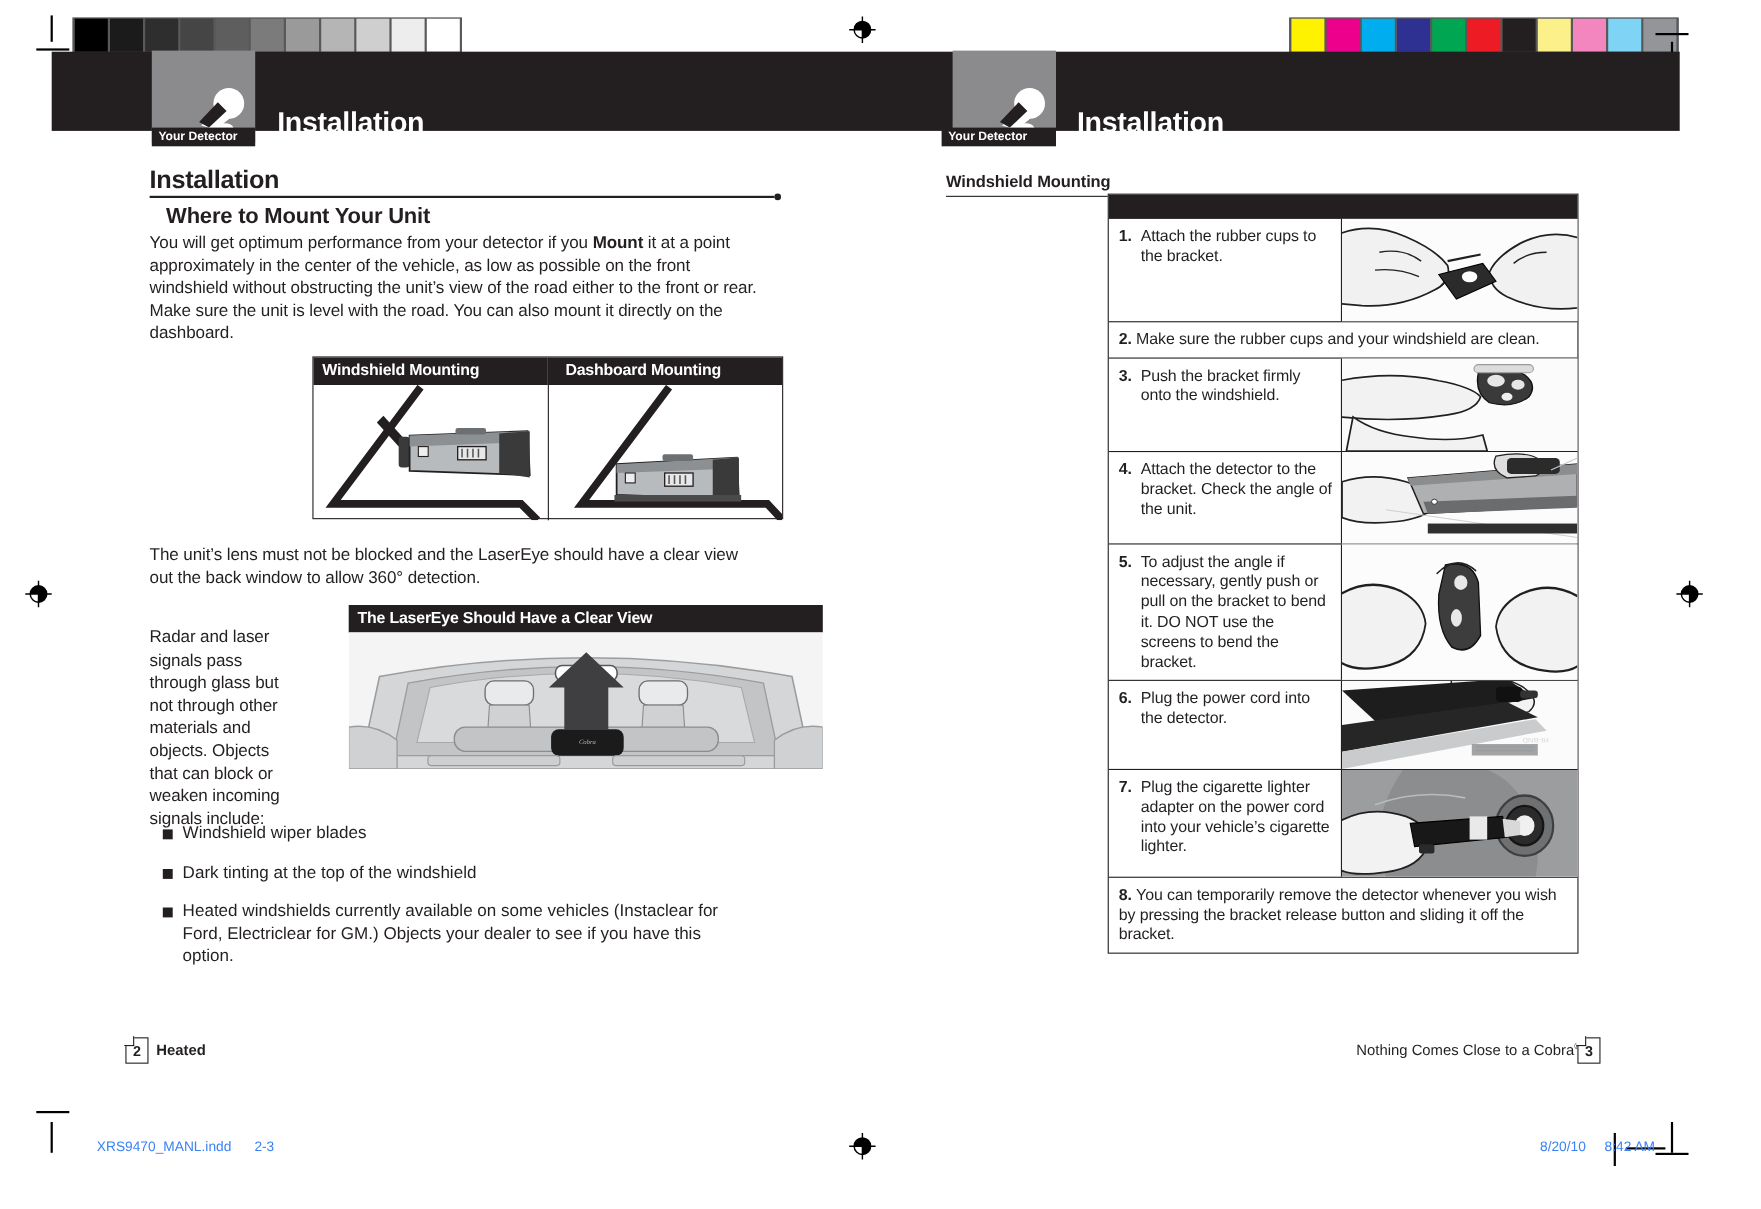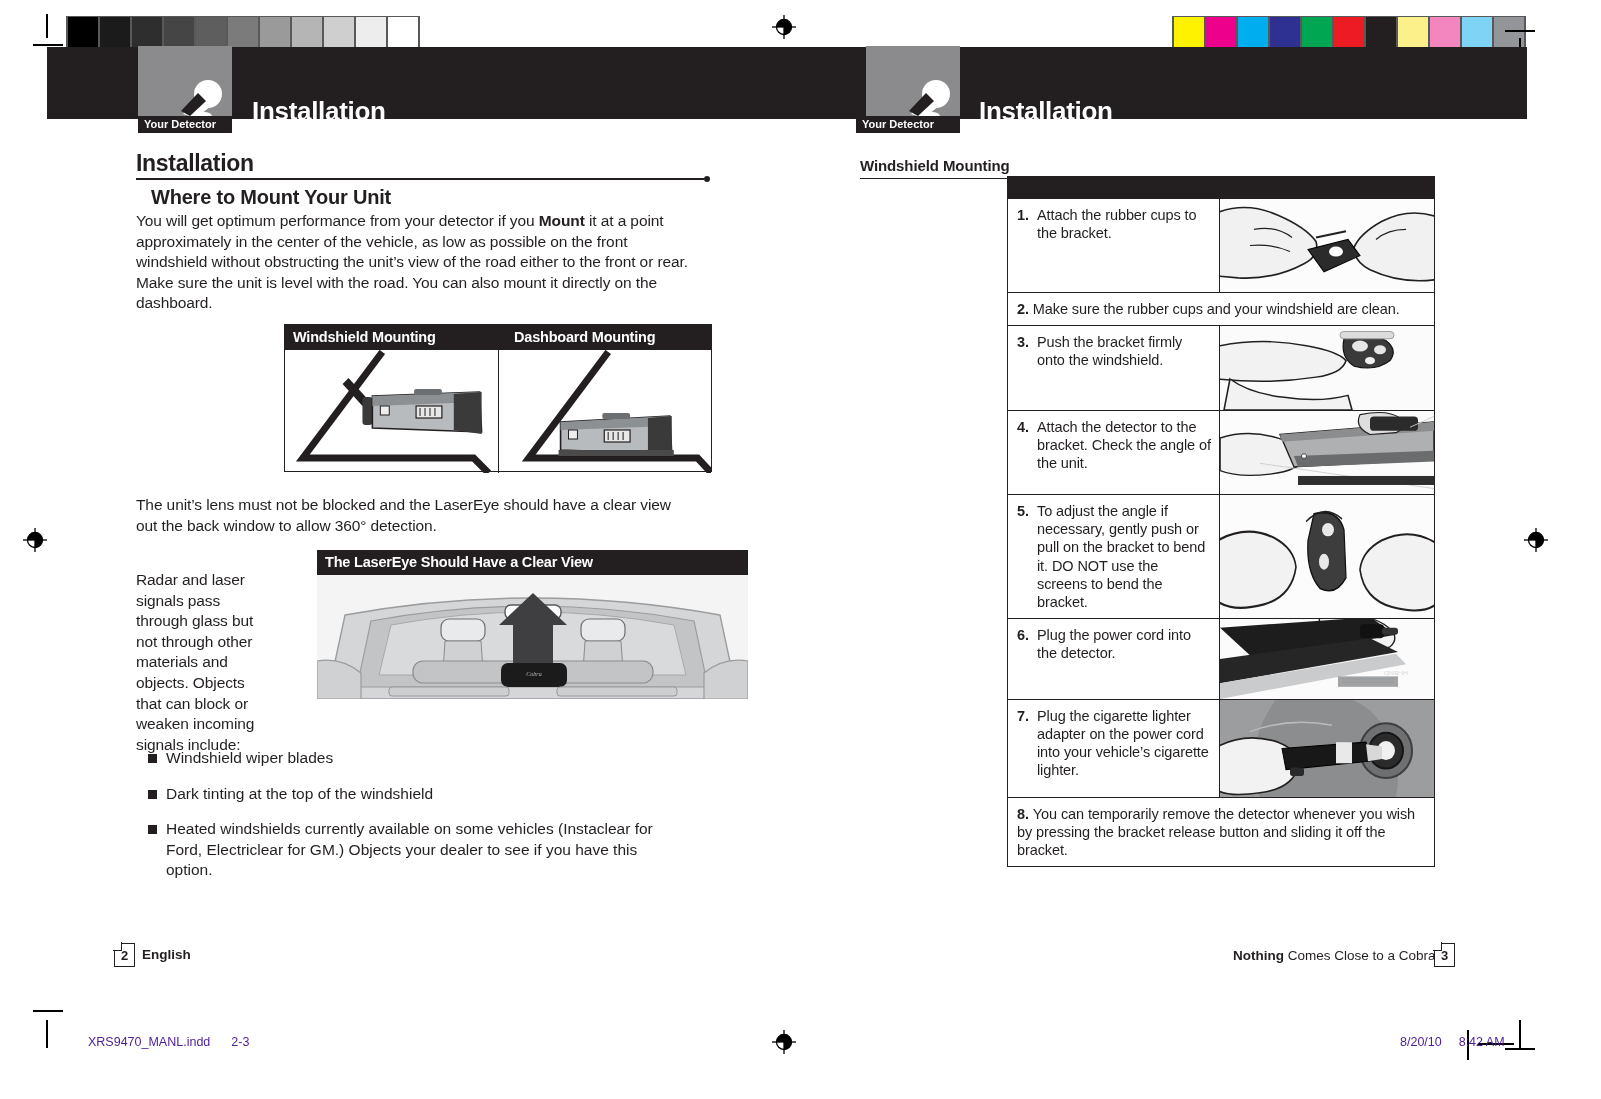--- a/index.html
+++ b/index.html
@@ -66,24 +66,24 @@
 
   
   .pagebadge{position:absolute;width:21px;height:24px;border:1.6px solid #231f20;
              box-sizing:border-box;font-size:13px;font-weight:bold;
              display:flex;align-items:center;justify-content:center;background:#fff;}
   .pagebadge:before{content:"";position:absolute;left:-1.6px;top:-1.6px;width:8px;height:8px;
                     background:#fff;border-right:1.6px solid #231f20;border-bottom:1.6px solid #231f20;
                     transform:none;}
   .foot-lang{position:absolute;font-size:13.5px;font-weight:bold;}
   .foot-tag{position:absolute;font-size:13.5px;white-space:nowrap;}
-  .foot-tag b{font-weight:bold;}
+  .foot-tag b{font-weight:normal;}
   .foot-tag sup{font-size:8px;vertical-align:super;}
 
-  .printinfo{position:absolute;font-size:12.5px;color:#4c1d95;white-space:nowrap;}
+  .printinfo{position:absolute;font-size:12.5px;color:#3b82f6;white-space:nowrap;}
 
   
   .ill{position:absolute;inset:0;}
   .ill svg{width:100%;height:100%;display:block;}
 </style>
 </head>
 <body>
 
 <div class="gray-ramp" id="grayRamp">
     <i style="background: rgb(0, 0, 0);"></i>
@@ -281,21 +281,21 @@
 
   <p class="body" style="position:absolute;left:136px;top:570px;width:137px;">Radar and laser signals pass through glass but not through other materials and objects. Objects that can block or weaken incoming signals include:</p>
 
   <ul class="bl" style="position:absolute;left:136px;top:748px;width:560px;" id="blockerList">
       <li>Windshield wiper blades</li>
       <li>Dark tinting at the top of the windshield</li>
       <li style="width: 500px;">Heated windshields currently available on some vehicles (Instaclear for Ford, Electriclear for GM.) Objects your dealer to see if you have this option.</li>
     </ul>
 
   <div class="pagebadge" style="left:114px;top:943px;">2</div>
-  <div class="foot-lang" style="left:142px;top:947px;">English</div>
+  <div class="foot-lang" style="left:142px;top:947px;">Heated</div>
 </div>
 
 <div class="page" style="left:0;top:0;width:1601px;height:1000px;">
 
   <div style="position:absolute;left:860px;top:157px;">
     <div style="font-size:15px;font-weight:bold;letter-spacing:-0.1px;">Windshield Mounting</div>
     <div style="height:1.4px;background:#231f20;width:167px;margin-top:4px;"></div>
   </div>
 
   <div class="steps" style="left:1007px;top:176px;width:428px;">

